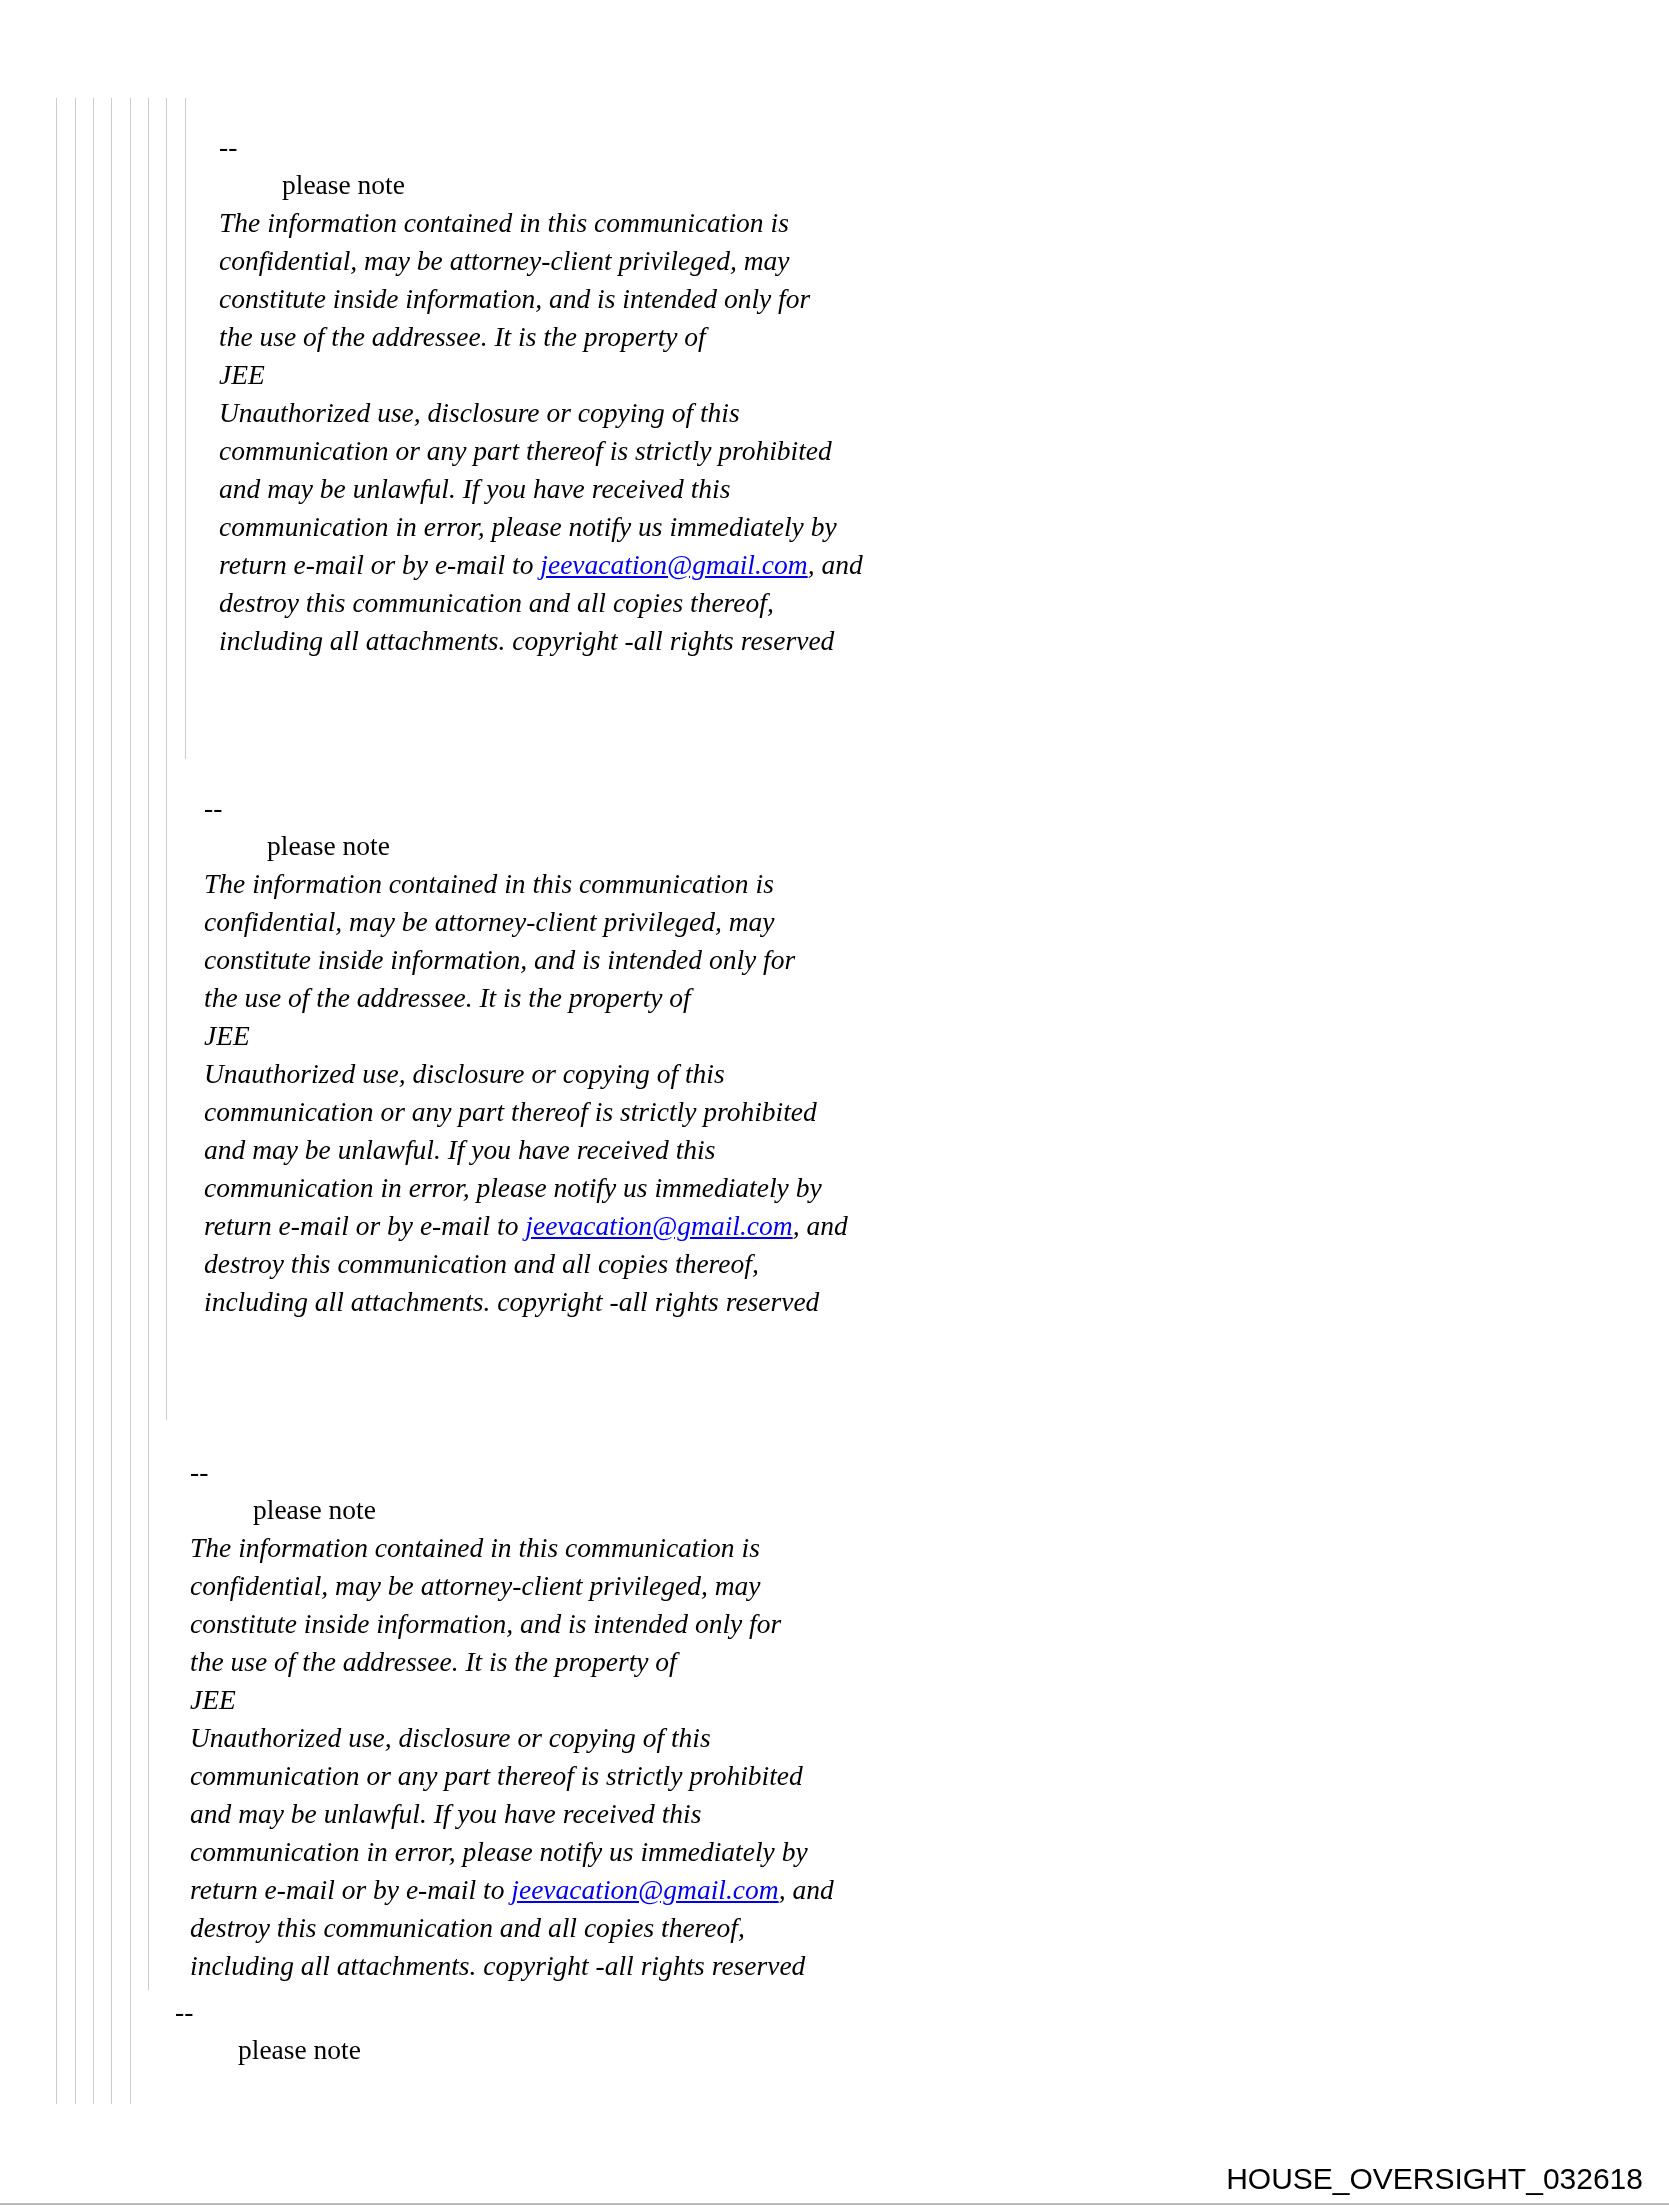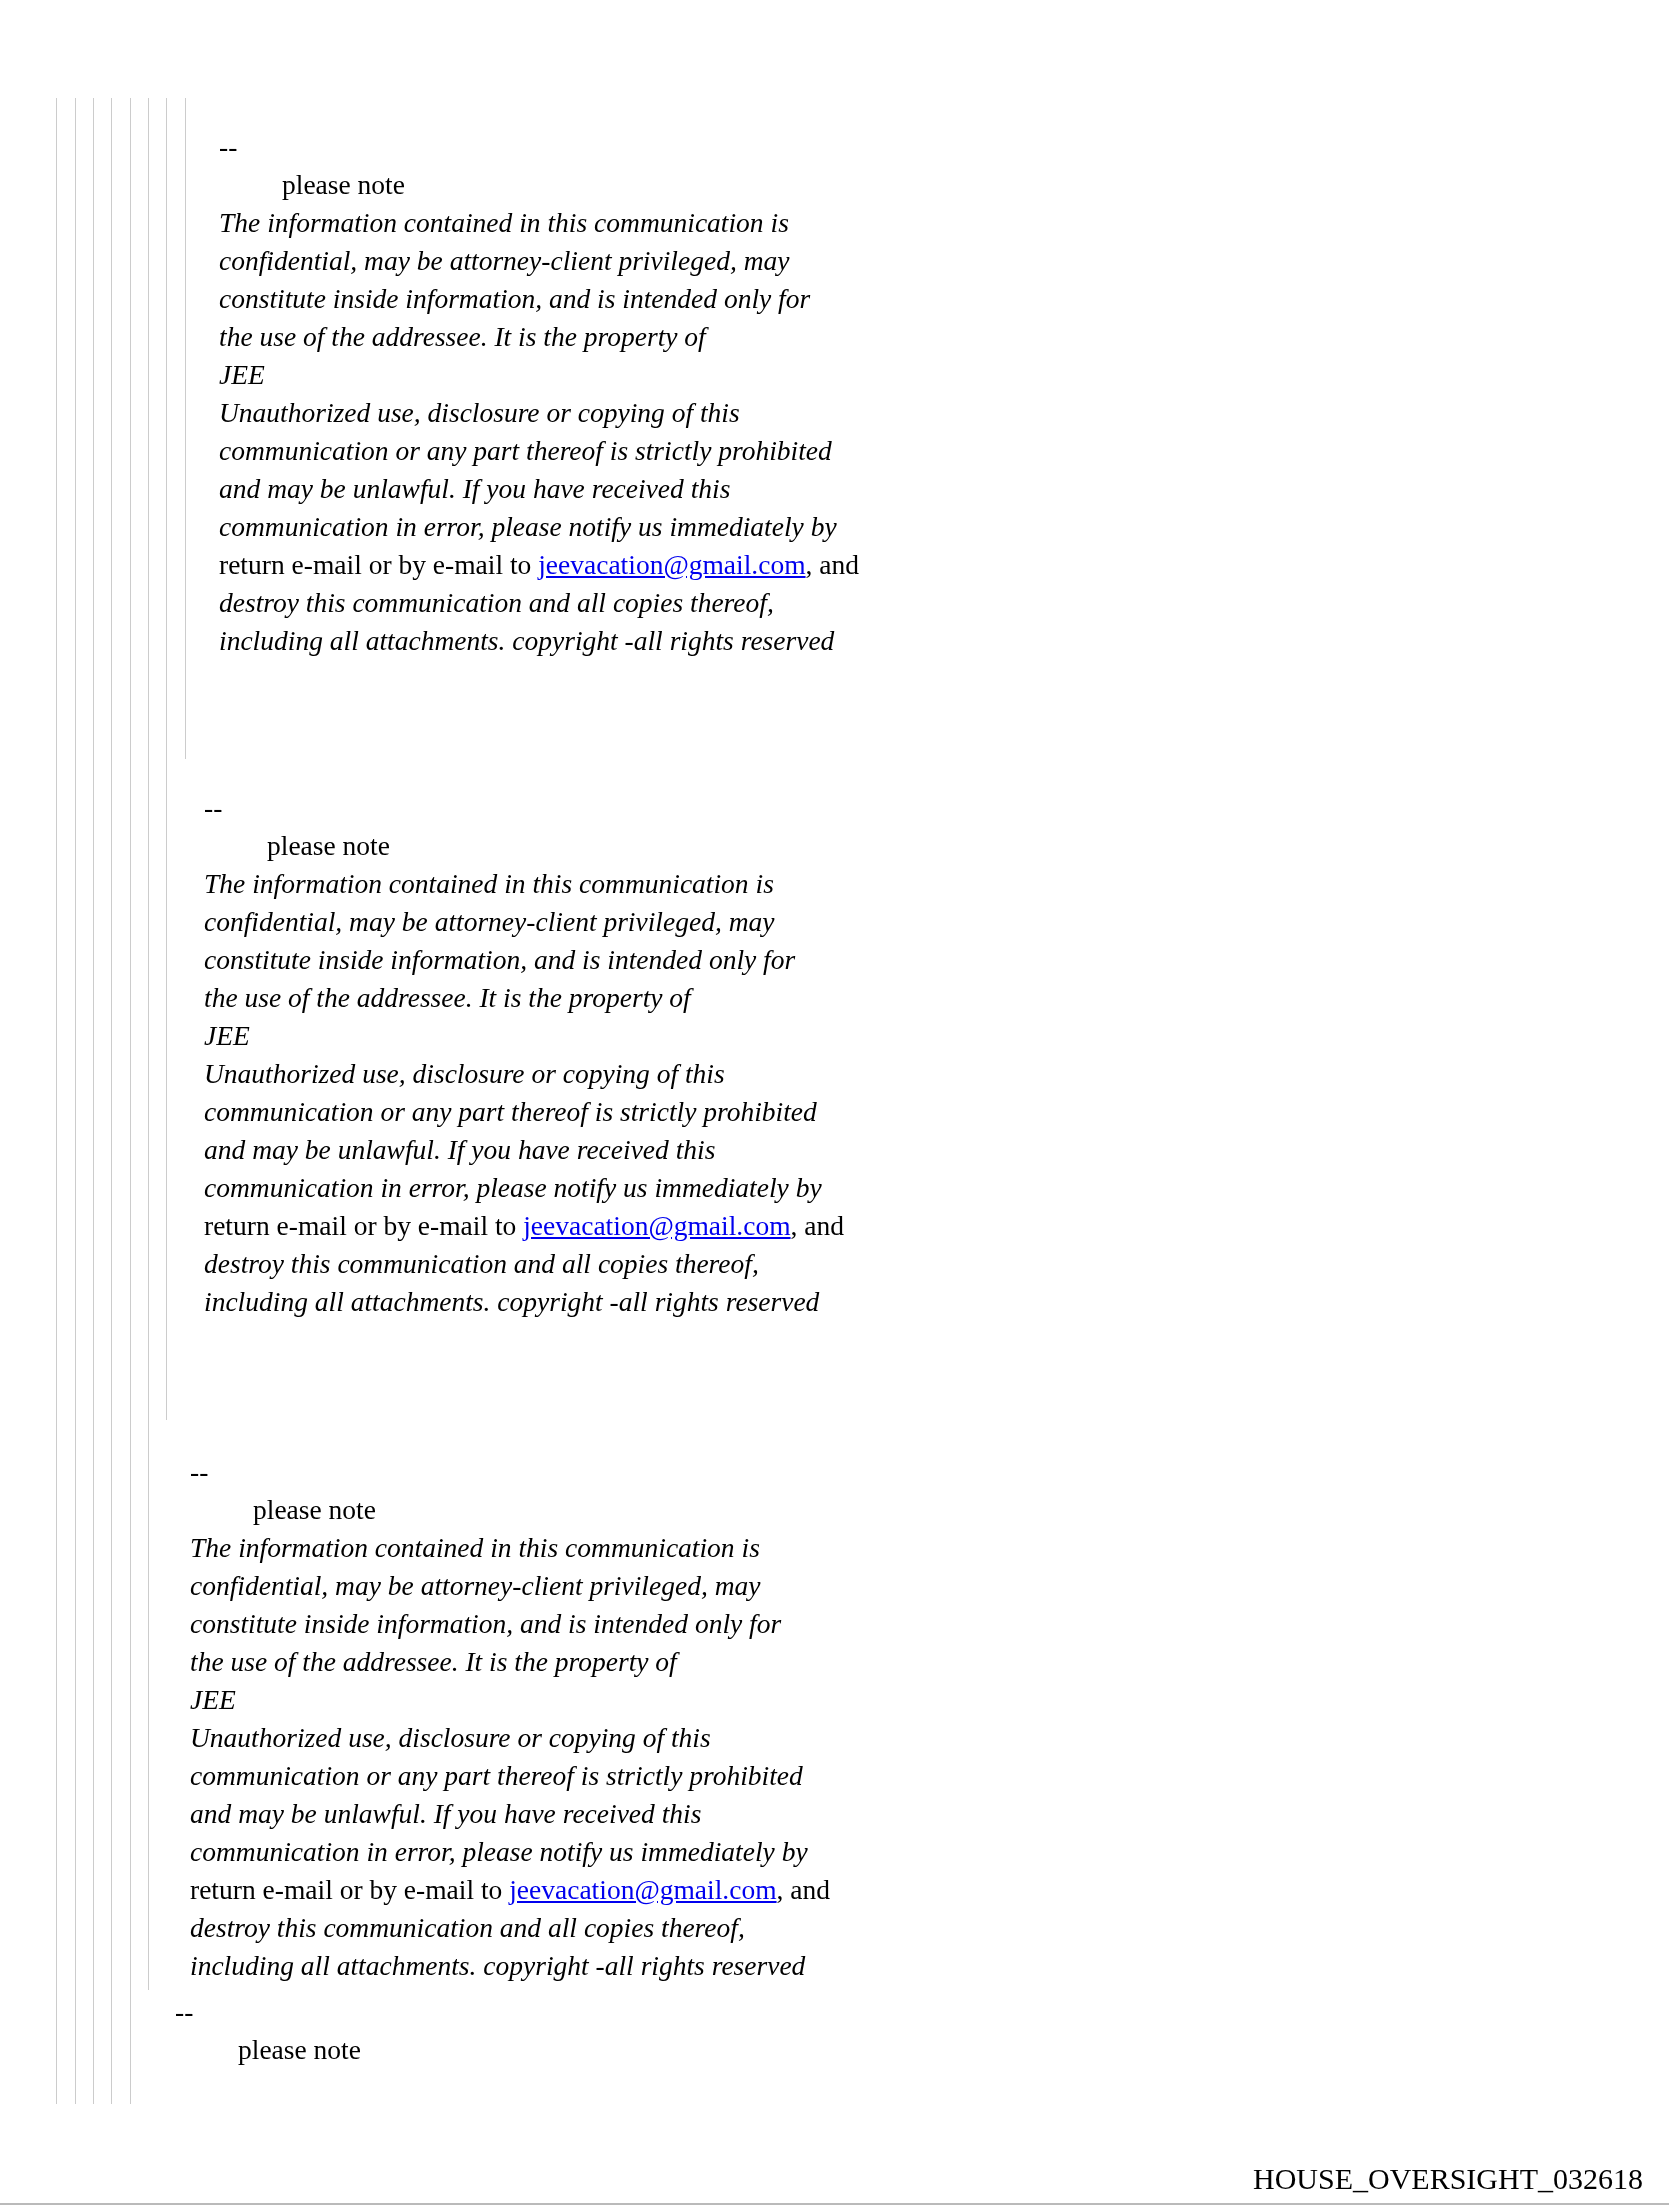--- a/index.html
+++ b/index.html
@@ -33,31 +33,32 @@
   .note {
     padding-left: 63px;
     white-space: pre;
   }
   .lines {
     white-space: pre-line;
     font-style: italic;
   }
   .email-line {
     white-space: pre;
+    font-style: italic;
   }
   a.email {
     color: #0000ee;
     text-decoration: underline;
     cursor: pointer;
   }
   #bates {
     position: absolute;
     top: 2162px;
     right: 26px;
-    font-family: Liberation Serif, serif;
+    font-family: Liberation Sans, sans-serif;
     font-size: 30px;
     color: #000000;
   }
   #bottom-border {
     position: absolute;
     left: 0;
     right: 0;
     bottom: 0;
     height: 2px;
     background: #bababa;

